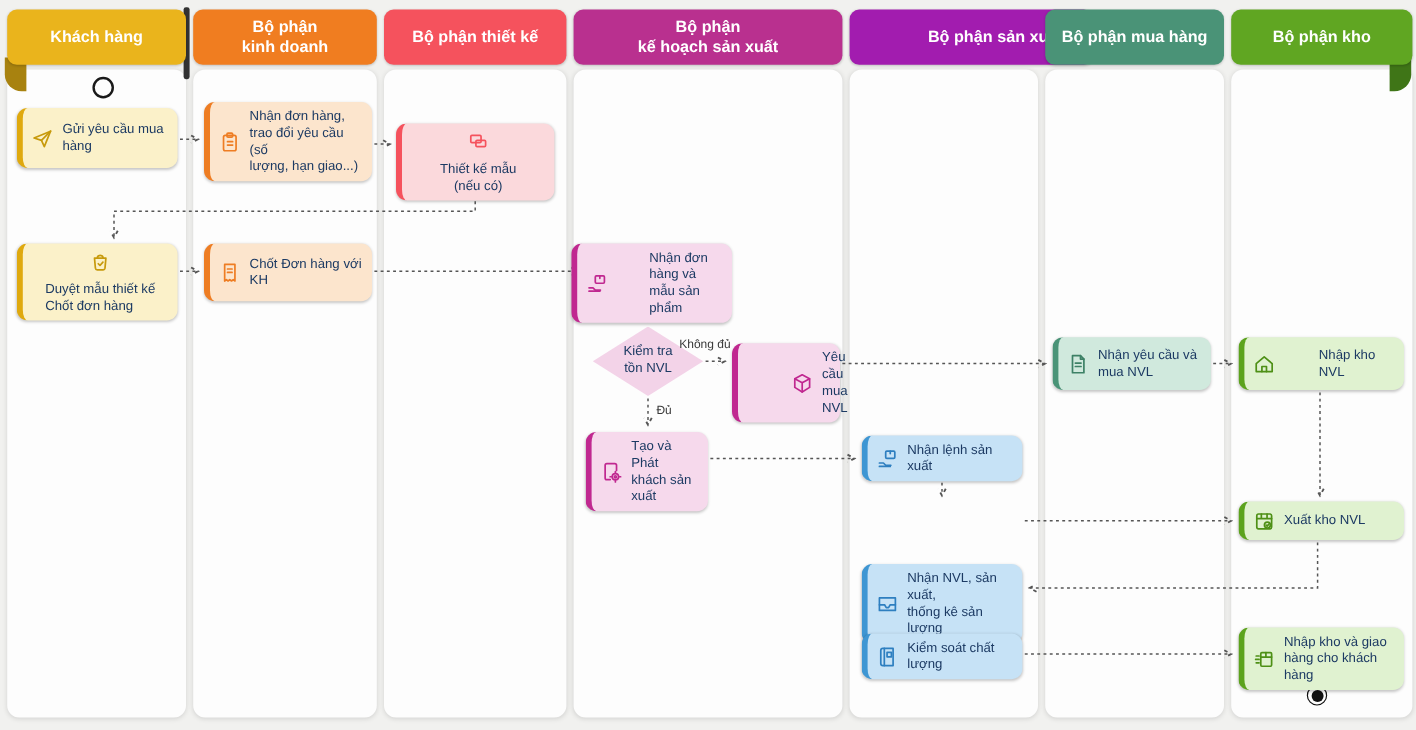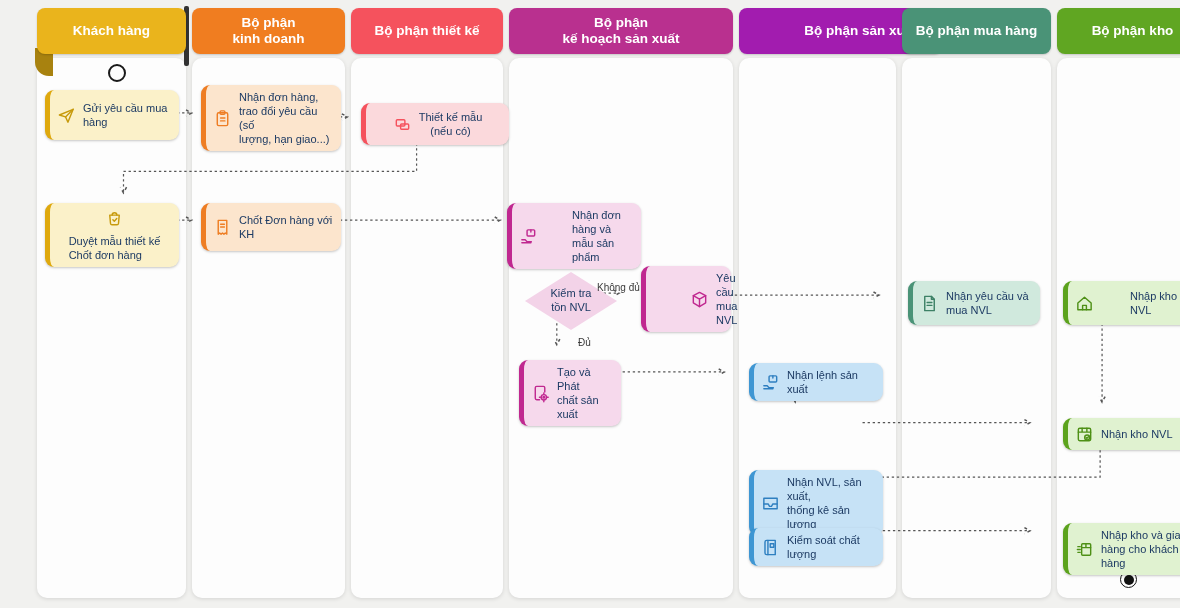--- a/index.html
+++ b/index.html
@@ -2,21 +2,21 @@
 <html><head>
 <meta charset="utf-8">
 <style>
   html,body{margin:0;padding:0;}
   body{
     width:1180px;height:608px;position:relative;overflow:hidden;
     background:#f1f1ef;
     font-family:"Liberation Sans","DejaVu Sans",sans-serif;
     -webkit-font-smoothing:antialiased;
   }
-  .stage{position:absolute;inset:0;margin-left:31px;}
+  .stage{position:absolute;inset:0;}
   .lane-body{
     position:absolute;top:58px;height:540px;background:#fdfdfd;
     border-radius:10px;box-shadow:0 1px 4px rgba(0,0,0,.12);
   }
   .lane-header{
     position:absolute;top:8px;height:46px;border-radius:8px;
     display:flex;align-items:center;justify-content:center;text-align:center;
     color:#fff;font-weight:bold;font-size:13.5px;line-height:1.2;
     white-space:pre-line;box-shadow:0 1px 2px rgba(0,0,0,.18);z-index:3;
   }
@@ -160,21 +160,21 @@
     <span class="nicon">
         <svg viewBox="0 0 20 20">
           <path d="M5.5 2.5 h9 v14.5 l-1.5 -1.2 -1.5 1.2 -1.5 -1.2 -1.5 1.2 -1.5 -1.2 -1.5 1.2 Z"></path>
           <path d="M8 6.5 h4 M8 9.5 h4"></path>
         </svg>
       </span>
     <span class="lbl">Chốt Đơn hàng với
 KH</span>
   </div>
 
-  <div class="node c3 center" style="left:330px;top:103px;width:148px;min-height:42px;">
+  <div class="node c3 center" style="left:330px;top:103px;width:132px;min-height:42px;flex-direction:column;">
     <span class="nicon">
         <svg viewBox="0 0 20 20">
           <rect x="3.5" y="5" width="9" height="6.5" rx="1"></rect>
           <rect x="8" y="9.5" width="8.5" height="5.5" rx="1"></rect>
         </svg>
       </span>
     <span class="lbl">Thiết kế mẫu
 (nếu có)</span>
   </div>
 
@@ -187,42 +187,42 @@
           <path d="M3 13.5 h3.5 l2 2 h4.5"></path>
         </svg>
       </span>
     <span class="lbl">Nhận đơn hàng và
 mẫu sản phẩm</span>
   </div>
 
   <div class="diamond">Kiểm tra
 tồn NVL</div>
 
-  <div class="node c4" style="left:610px;top:266px;width:90px;min-height:44px;padding-left:44px;">
+  <div class="node c4" style="left:610px;top:286px;width:90px;min-height:44px;padding-left:44px;">
     <span class="nicon">
         <svg viewBox="0 0 20 20">
           <path d="M10 2.5 L16.5 6 V13.5 L10 17.5 L3.5 13.5 V6 Z"></path>
           <path d="M3.5 6 L10 9.5 L16.5 6 M10 9.5 V17.5"></path>
         </svg>
       </span>
     <span class="lbl">Yêu cầu
 mua NVL</span>
   </div>
 
   <div class="node c4" style="left:488px;top:360px;width:102px;min-height:44px;">
     <span class="nicon">
         <svg viewBox="0 0 20 20">
           <path d="M14.5 8.5 V4 a1.5 1.5 0 0 0 -1.5 -1.5 H6 A1.5 1.5 0 0 0 4.5 4 v11 A1.5 1.5 0 0 0 6 16.5 h3"></path>
           <circle cx="13.5" cy="14" r="2.8"></circle>
           <circle cx="13.5" cy="14" r="0.9"></circle>
           <path d="M13.5 10.4 v-1 M13.5 17.6 v1 M9.9 14 h-1 M17.1 14 h1"></path>
         </svg>
       </span>
     <span class="lbl">Tạo và Phát
-chất sản xuất</span>
+khách sản xuất</span>
   </div>
 
   <div class="node c5" style="left:718px;top:363px;width:134px;min-height:32px;">
     <span class="nicon">
         <svg viewBox="0 0 20 20">
           <rect x="8.5" y="3" width="8" height="6.5" rx="1"></rect>
           <path d="M12.5 3 v2.2"></path>
           <path d="M3 16.5 h9.5"></path>
           <path d="M3 13.5 h3.5 l2 2 h4.5"></path>
         </svg>
@@ -277,21 +277,21 @@
 
   <div class="node c7" style="left:1032px;top:418px;width:138px;min-height:32px;">
     <span class="nicon">
         <svg viewBox="0 0 20 20">
           <rect x="3.5" y="3.5" width="13" height="13" rx="1.5"></rect>
           <path d="M3.5 7.5 h13 M7.5 3.5 v4 M12.5 3.5 v4"></path>
           <circle cx="12.8" cy="13.2" r="2.6"></circle>
           <path d="M11.7 13.2 l.9 .9 1.5 -1.7"></path>
         </svg>
       </span>
-    <span class="lbl">Nhận kho NVL</span>
+    <span class="lbl">Xuất kho NVL</span>
   </div>
 
   <div class="node c7" style="left:1032px;top:523px;width:138px;min-height:44px;">
     <span class="nicon">
         <svg viewBox="0 0 20 20">
           <rect x="7" y="4" width="9.5" height="12" rx="1"></rect>
           <path d="M7 8 h9.5 M11.5 4 v4"></path>
           <path d="M3 7 h2.5 M2.5 10 h3 M3 13 h2.5"></path>
         </svg>
       </span>

